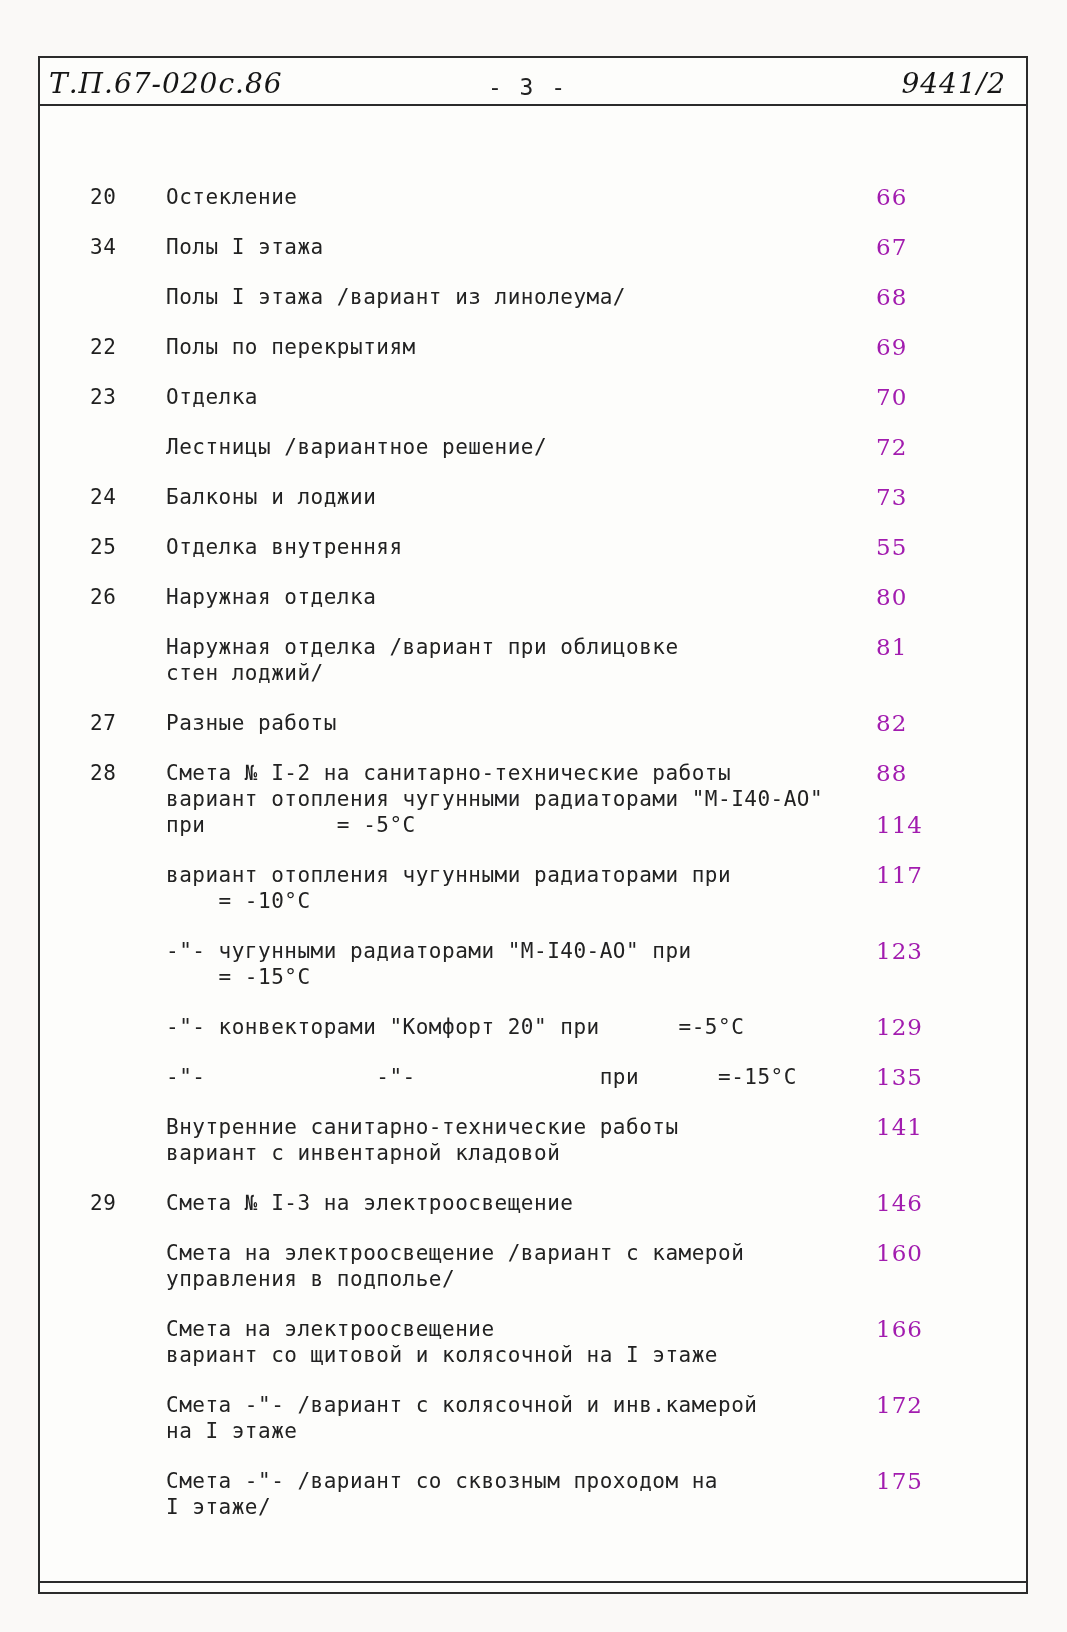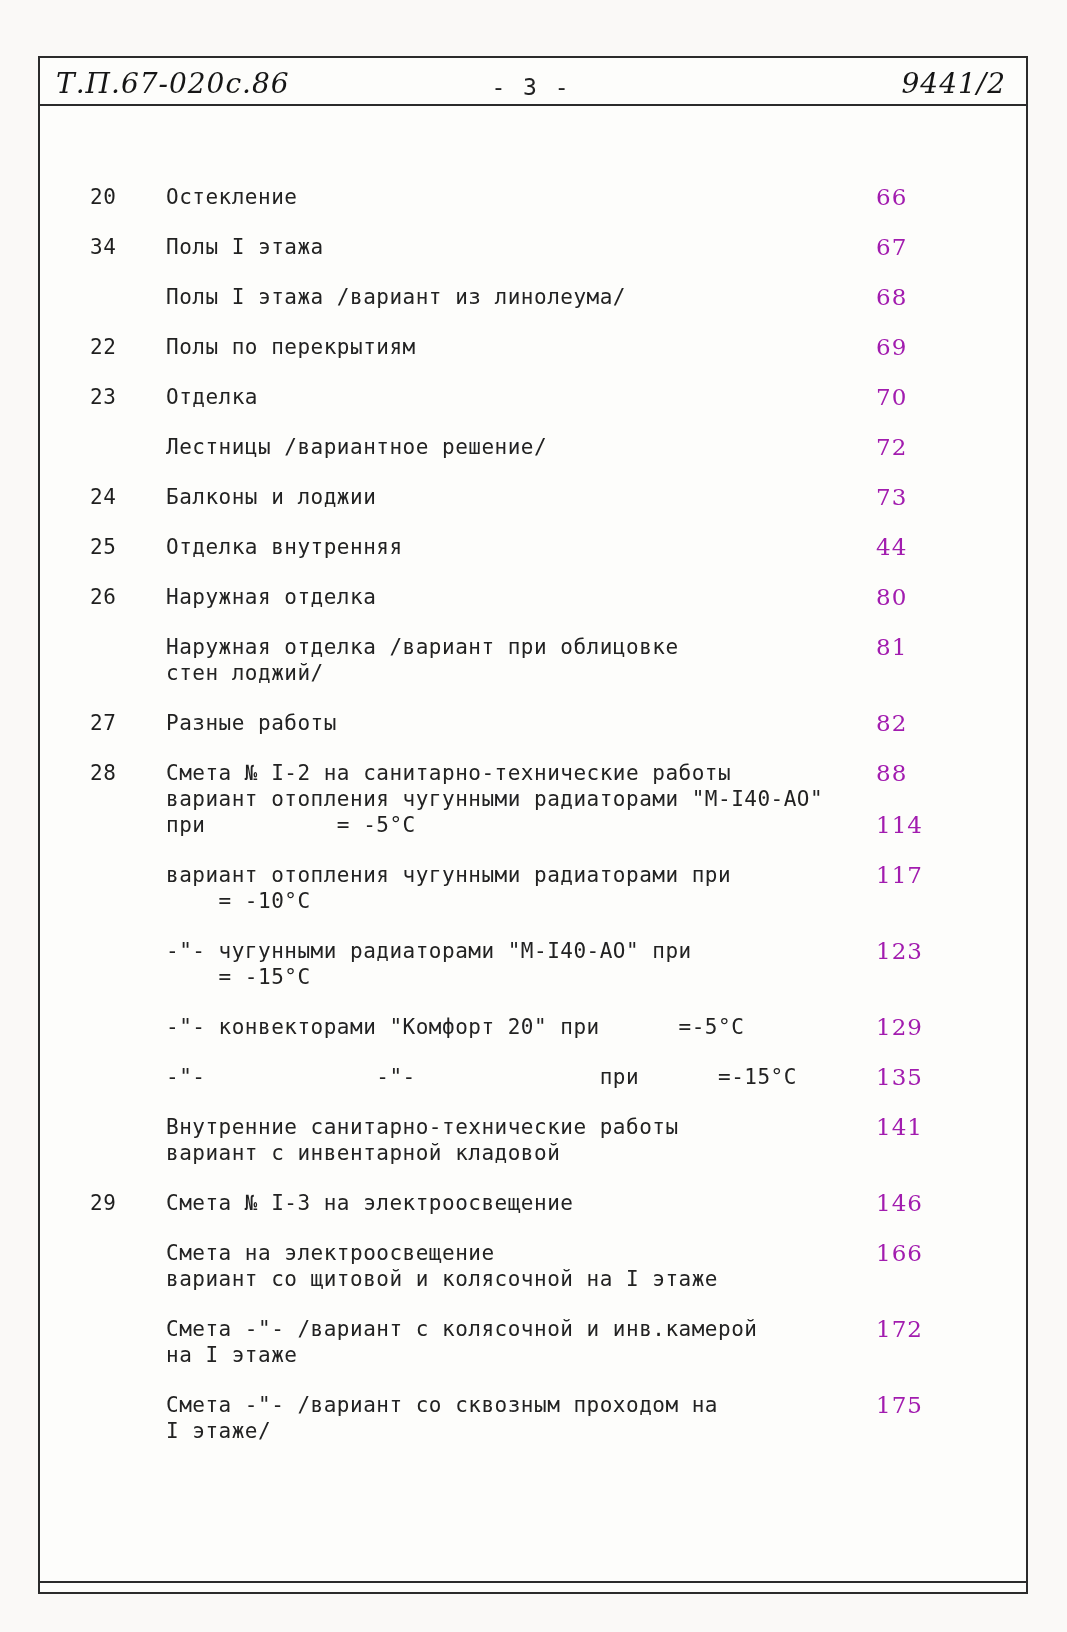--- a/index.html
+++ b/index.html
@@ -15,21 +15,21 @@
   .frame {
     position: absolute; left: 38px; top: 56px;
     width: 990px; height: 1538px;
     border: 2px solid #2b2b2b;
     background: #fdfdfb;
   }
 
   .header {
     display: flex; align-items: flex-end;
     height: 48px;
-    padding: 4px 20px 4px 16px;
+    padding: 4px 20px 4px 9px;
     border-bottom: 2px solid #2b2b2b;
   }
   .header .left  { flex: 1; text-align: left; }
   .header .mid   { flex: 1; text-align: center; }
   .header .right { flex: 1; text-align: right; }
   .hand {
     font-family: "DejaVu Serif", serif;
     font-style: italic;
     font-size: 28px;
     color: #161616;
@@ -167,21 +167,21 @@
     <div class="col-page align-top">
       <div class="page-num p1">73</div>
 
     </div>
   </div>
 
   <div class="row">
     <div class="col-num">25</div>
     <div class="col-title">Отделка внутренняя</div>
     <div class="col-page align-top">
-      <div class="page-num p1">44</div>
+      <div class="page-num p1">55</div>
 
     </div>
   </div>
 
   <div class="row">
     <div class="col-num">26</div>
     <div class="col-title">Наружная отделка</div>
     <div class="col-page align-top">
       <div class="page-num p1">80</div>
 
@@ -268,20 +268,29 @@
 
   <div class="row">
     <div class="col-num">29</div>
     <div class="col-title">Смета № I-3 на электроосвещение</div>
     <div class="col-page align-top">
       <div class="page-num p1">146</div>
 
     </div>
   </div>
 
+  <div class="row">
+    <div class="col-num"></div>
+    <div class="col-title">Смета на электроосвещение /вариант с камерой
+управления в подполье/</div>
+    <div class="col-page align-bottom">
+      <div class="page-num p1">160</div>
+
+    </div>
+  </div>
 
   <div class="row">
     <div class="col-num"></div>
     <div class="col-title">Смета на электроосвещение
 вариант со щитовой и колясочной на I этаже</div>
     <div class="col-page align-bottom">
       <div class="page-num p1">166</div>
 
     </div>
   </div>

